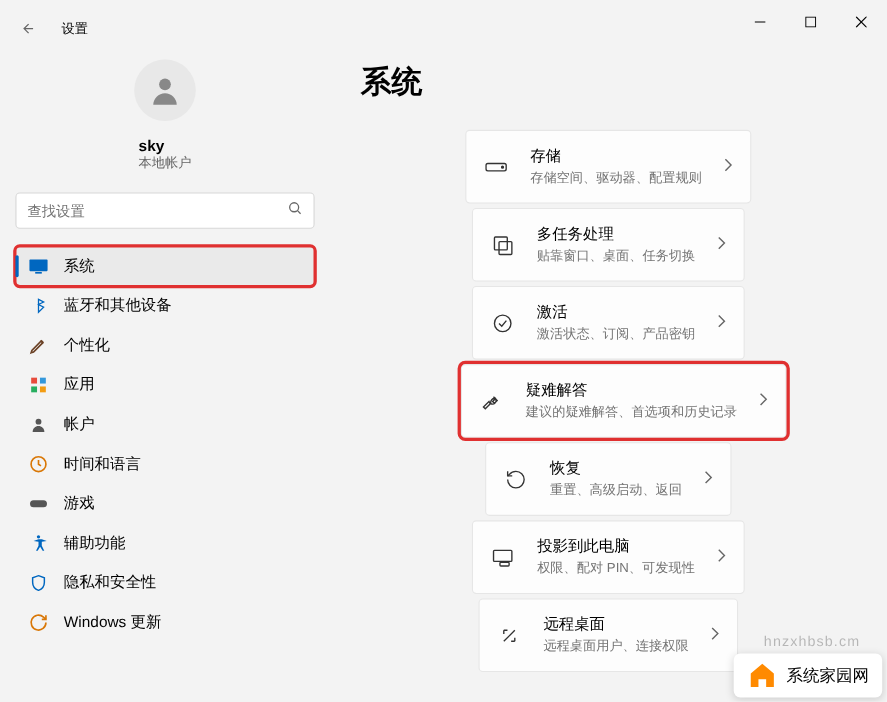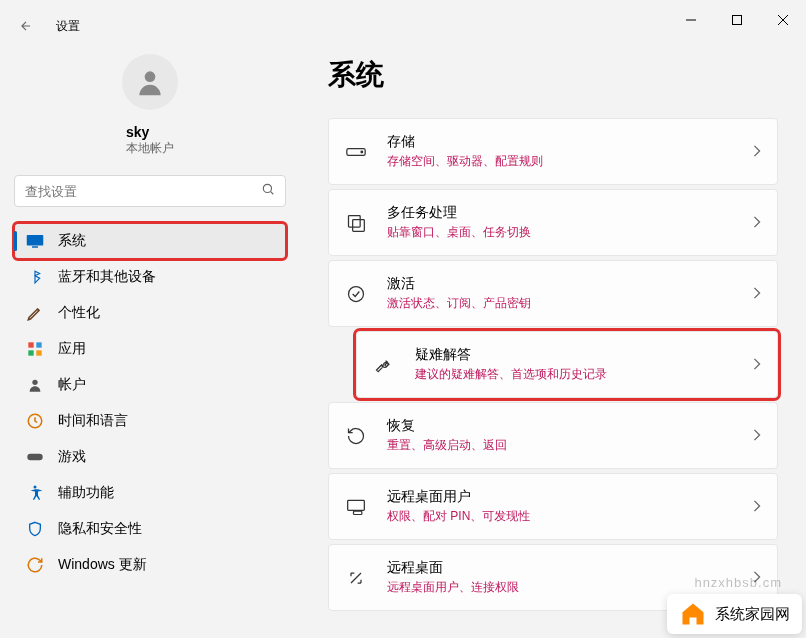--- a/index.html
+++ b/index.html
@@ -29,27 +29,27 @@
     .nav-item { display: flex; align-items: center; gap: 14px; padding: 9px 12px; border-radius: 4px; position: relative; cursor: pointer; }
     .nav-item.active { background: #eaeaea; }
     .nav-item.active::before { content: ""; position: absolute; left: 0; top: 8px; bottom: 8px; width: 3px; background: #0067c0; border-radius: 2px; }
     .nav-item.highlighted { outline: 3px solid #e03030; outline-offset: -1px; }
     .nav-icon { width: 18px; height: 18px; display: flex; align-items: center; justify-content: center; flex-shrink: 0; }
     .nav-label { font-size: 14px; color: #000; }
     
     .main { flex: 1; padding: 20px 28px 0 28px; overflow-y: auto; }
     .page-title { font-size: 28px; font-weight: 600; color: #000; margin-bottom: 24px; }
     
-    .card-list { display: flex; flex-direction: column; gap: 4px; }
+    .card-list { display: flex; flex-direction: column; gap: 4px; align-items: center; }
     .card { background: #fdfdfd; border: 1px solid #e6e6e6; border-radius: 4px; display: flex; align-items: center; padding: 14px 16px; gap: 20px; cursor: pointer; }
     .card.highlighted { outline: 3px solid #e03030; outline-offset: 0; margin-left: 28px; }
     .card-icon { width: 22px; height: 22px; display: flex; align-items: center; justify-content: center; color: #333; flex-shrink: 0; }
     .card-body { flex: 1; }
     .card-title { font-size: 14px; color: #000; margin-bottom: 2px; }
-    .card-desc { font-size: 12px; color: #be185d; }
+    .card-desc { font-size: 12px; color: #737373; }
     .card-chevron { color: #666; }
     
     .watermark { position: absolute; bottom: 48px; right: 24px; font-size: 13px; color: rgba(0,0,0,0.25); letter-spacing: 1px; }
     .logo-badge { position: absolute; bottom: 4px; right: 4px; background: #fff; border-radius: 6px; padding: 6px 12px; display: flex; align-items: center; gap: 8px; box-shadow: 0 2px 8px rgba(0,0,0,0.15); font-size: 15px; font-weight: 400; }
     .logo-house { width: 28px; height: 28px; }
   </style>
 </head>
 <body>
 
 <div class="titlebar">
@@ -273,21 +273,21 @@
             </svg></span>
         </div>
         <div class="card">
           <span class="card-icon">
             <svg width="20" height="18" viewBox="0 0 24 20" fill="none" stroke="currentColor" stroke-width="1.5">
               <rect x="2" y="2" width="20" height="12" rx="1"></rect>
               <rect x="9" y="15" width="10" height="4" rx="1"></rect>
             </svg>
           </span>
           <div class="card-body">
-            <div class="card-title">远程桌面用户</div>
+            <div class="card-title">投影到此电脑</div>
             <div class="card-desc">权限、配对 PIN、可发现性</div>
           </div>
           <span class="card-chevron"><svg width="8" height="12" viewBox="0 0 8 14" fill="none" stroke="currentColor" stroke-width="1.5">
               <path d="M1 1l6 6-6 6"></path>
             </svg></span>
         </div>
         <div class="card">
           <span class="card-icon">
             <svg width="20" height="20" viewBox="0 0 24 24" fill="none" stroke="currentColor" stroke-width="1.5">
               <path d="M6 18L18 6M6 6l4 0M6 6l0 4M18 18l-4 0M18 18l0-4"></path>

